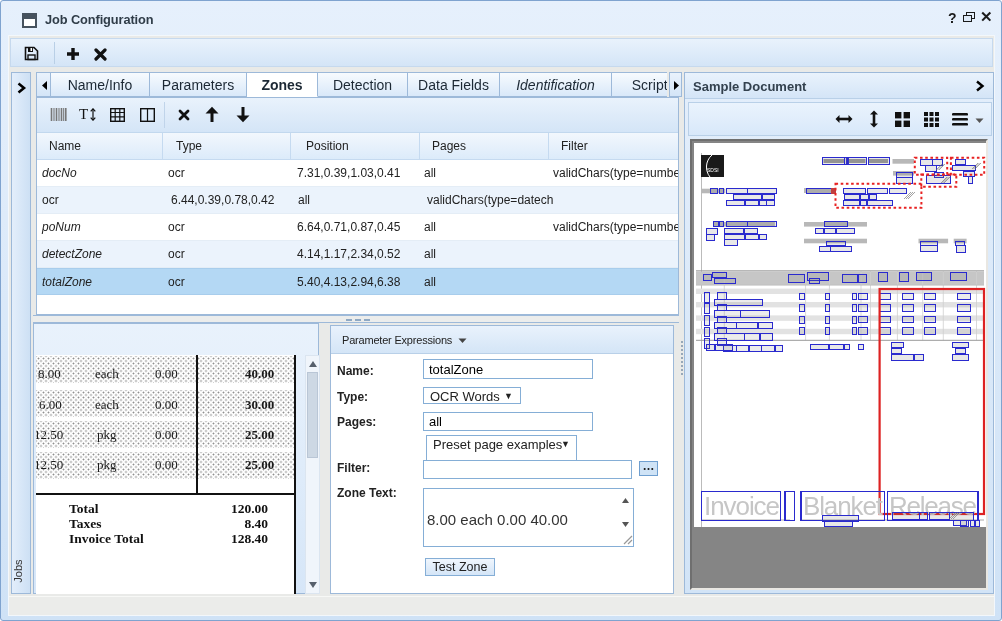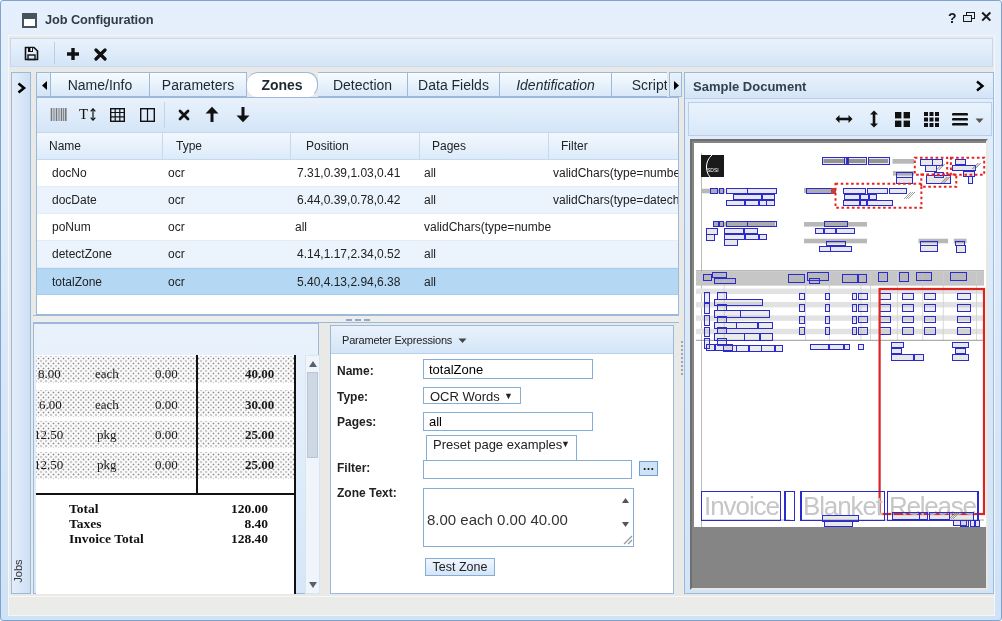--- a/index.html
+++ b/index.html
@@ -10,21 +10,21 @@
     background:linear-gradient(#e6f0fc,#cfe2f6);
     border:1px solid #7fa3cf; border-radius:3px; }
   .panelborder { border:1px solid #9db9d9; }
   .bluebg { background:linear-gradient(#e9f2fc,#d4e5f7); }
   .tab { height:25px; border:1px solid #9db9d9; border-left:none; background:linear-gradient(#f7fbfe,#d9e8f9);
     text-align:center; line-height:24px; font-size:14px; color:#1c2834; flex:none; }
   .tab.active { background:#fff; border-bottom:1px solid #fff; font-weight:bold; }
   .hrow { display:flex; height:27px; line-height:27px; border-bottom:1px solid #e4edf6; }
   .hrow.alt { background:#ebf3fc; }
   .hrow.sel { background:#b4d8f4; border-top:1px solid #a8cdec; border-bottom:1px solid #a8cdec; }
-  .c1 { width:126px; padding-left:15px; flex:none; }
+  .c1 { width:126px; padding-left:5px; flex:none;font-style:italic; }
   .c2 { width:128px; padding-left:5px; flex:none; }
   .c3 { width:129px; padding-left:6px; flex:none; }
   .c4 { width:129px; padding-left:4px; flex:none; }
   .c5 { flex:1; padding-left:4px; white-space:nowrap; overflow:hidden; }
   .scanband { position:absolute; left:0; width:259px; height:27px;
     background-image:radial-gradient(circle, #8f8f8f 0.85px, transparent 1.1px),
                      radial-gradient(circle, #8f8f8f 0.85px, transparent 1.1px);
     background-size:5px 5px, 5px 5px; background-position:0 0, 2.5px 2.5px; }
   .scantxt { position:absolute; left:0; width:259px; height:16px;
     font-family:"Liberation Serif",serif; font-size:13px; color:#1a1a1a; }
@@ -82,21 +82,21 @@
     </div>
     <div class="abs panelborder bluebg" style="left:633px;top:0;width:13px;height:25px;">
       <svg class="abs" style="left:3px;top:8px;" width="7" height="9" viewBox="0 0 7 9">
           <path d="M1 0 L6 4.5 L1 9 Z" fill="#000"></path>
         </svg>
     </div>
     <div class="abs" style="left:15px;top:0;width:616px;height:25px;overflow:hidden;">
       <div id="tabs" style="display:flex;height:25px;">
         <div class="tab" style="width:99px;">Name/Info</div>
         <div class="tab" style="width:97px;">Parameters</div>
-        <div class="tab active" style="width:71px;border-radius:11px;">Zones</div>
+        <div class="tab active" style="width:71px;">Zones</div>
         <div class="tab" style="width:90px;">Detection</div>
         <div class="tab" style="width:92px;">Data Fields</div>
         <div class="tab" style="width:112px;font-style:italic;">Identification</div>
         <div class="tab" style="width:95px;">Scripting</div>
       </div>
     </div>
   </div>
 
   <div class="abs panelborder" style="left:35px;top:96px;width:643px;height:218px;background:#fff;">
     <div class="bluebg" style="height:35px;border-bottom:1px solid #c2d8ee;position:relative;">
@@ -147,29 +147,29 @@
         <div style="flex:1;padding-left:12px;">Filter</div>
       </div>
       <div class="hrow">
           <div class="c1">docNo</div>
           <div class="c2">ocr</div>
           <div class="c3">7.31,0.39,1.03,0.41</div>
           <div class="c4">all</div>
           <div class="c5">validChars(type=numbe</div>
         </div>
       <div class="hrow alt">
-          <div class="c1">docDate</div>
           <div class="c2">ocr</div>
           <div class="c3">6.44,0.39,0.78,0.42</div>
           <div class="c4">all</div>
           <div class="c5">validChars(type=datech</div>
         </div>
       <div class="hrow">
           <div class="c1">poNum</div>
           <div class="c2">ocr</div>
+          <div class="c3">6.64,0.71,0.87,0.45</div>
           <div class="c4">all</div>
           <div class="c5">validChars(type=numbe</div>
         </div>
       <div class="hrow alt">
           <div class="c1">detectZone</div>
           <div class="c2">ocr</div>
           <div class="c3">4.14,1.17,2.34,0.52</div>
           <div class="c4">all</div>
           <div class="c5"></div>
         </div>

